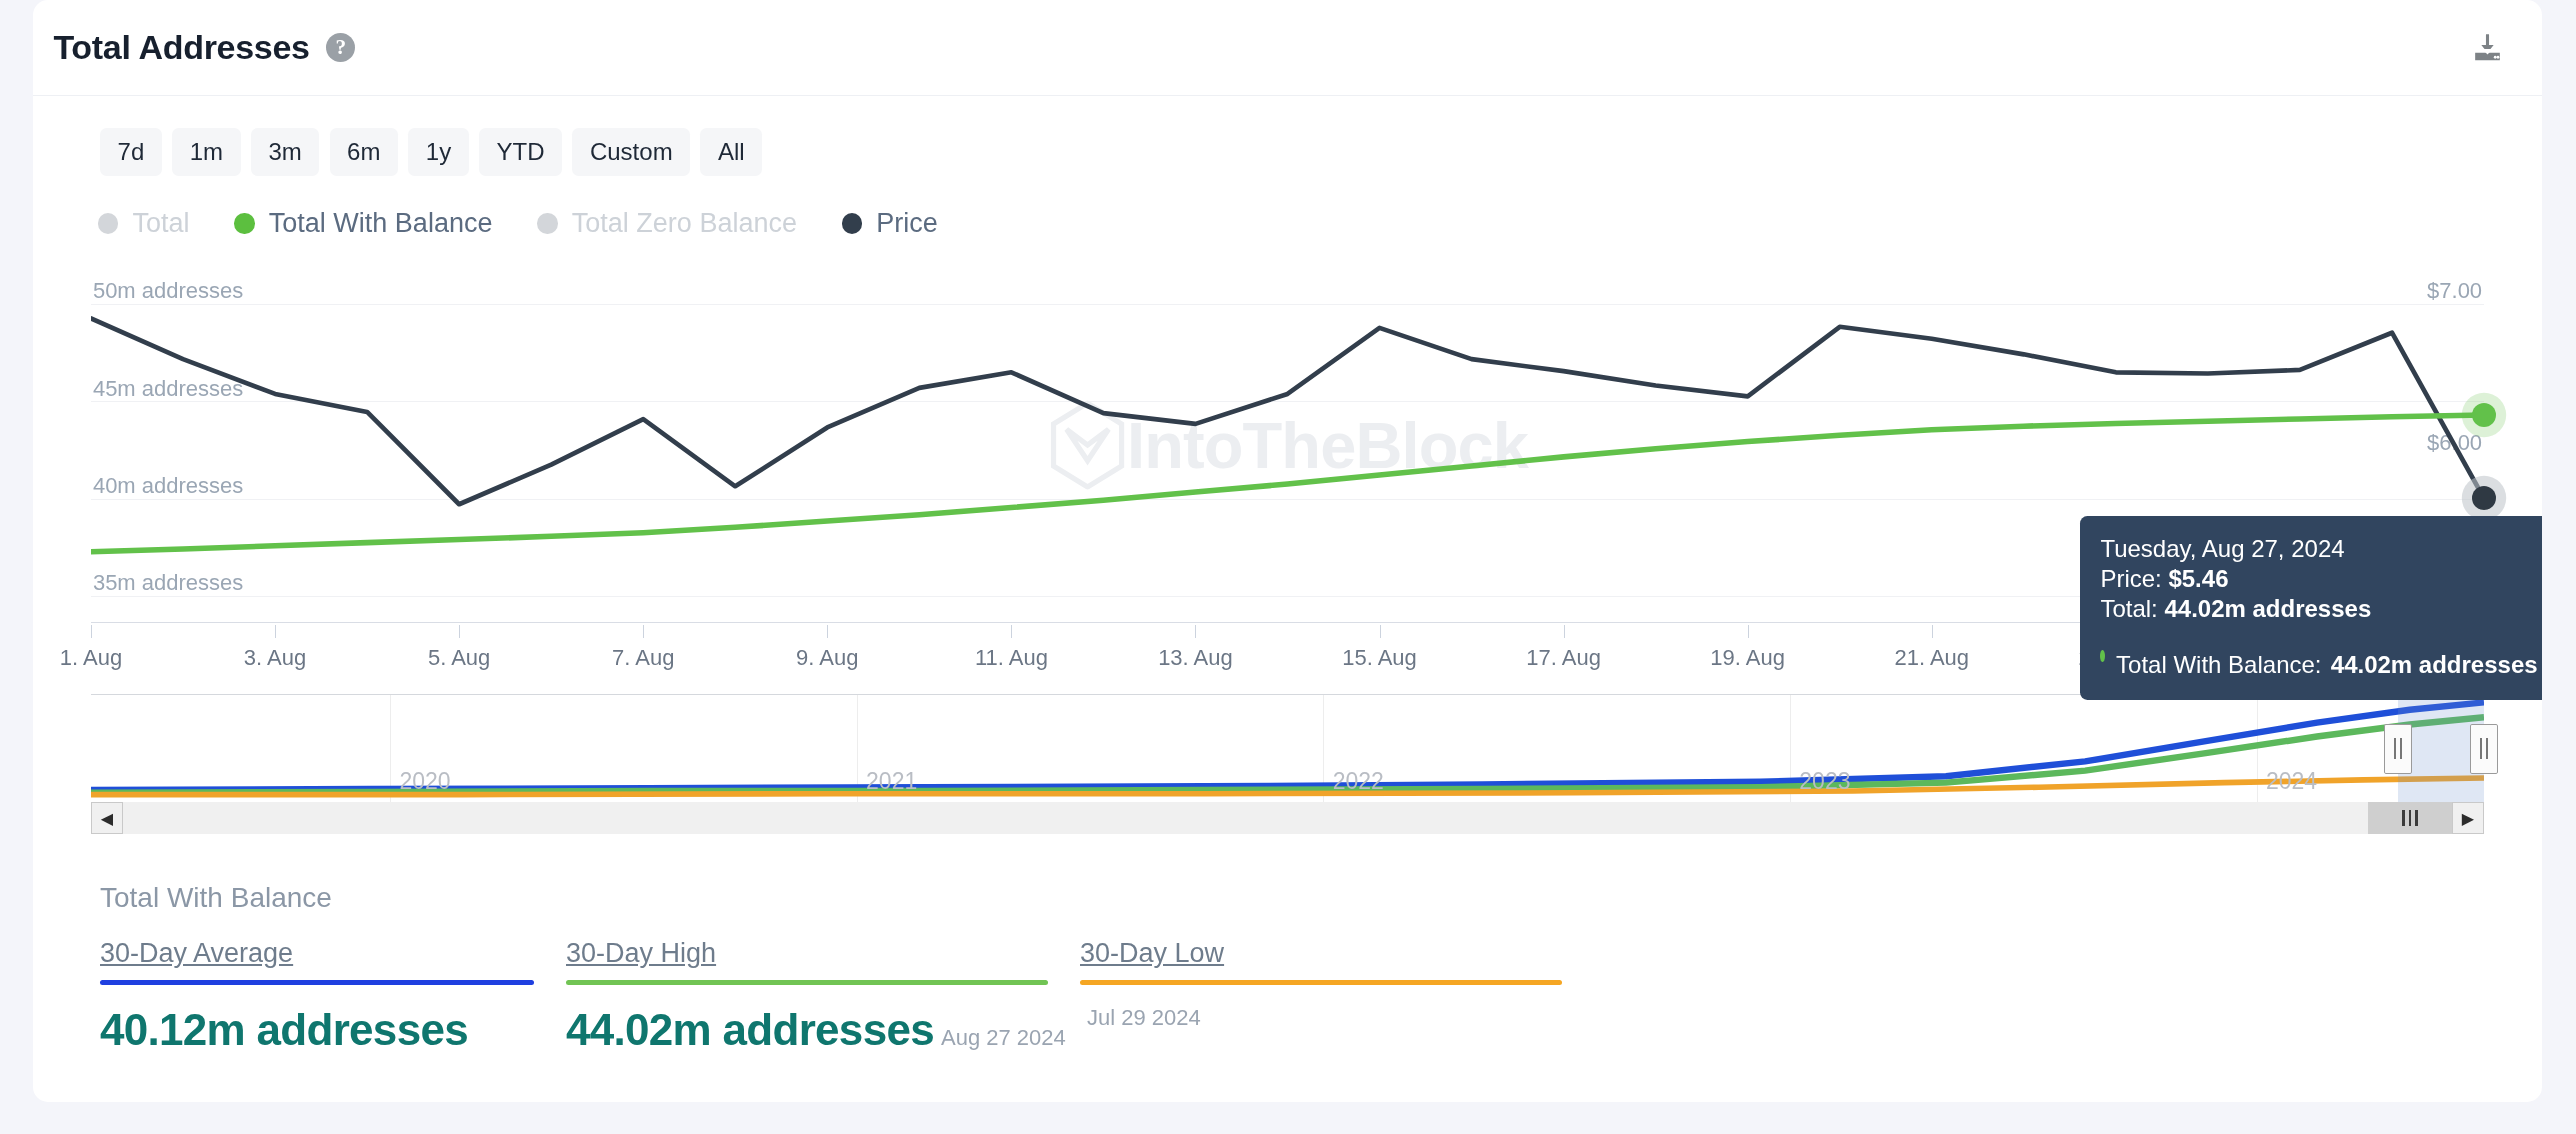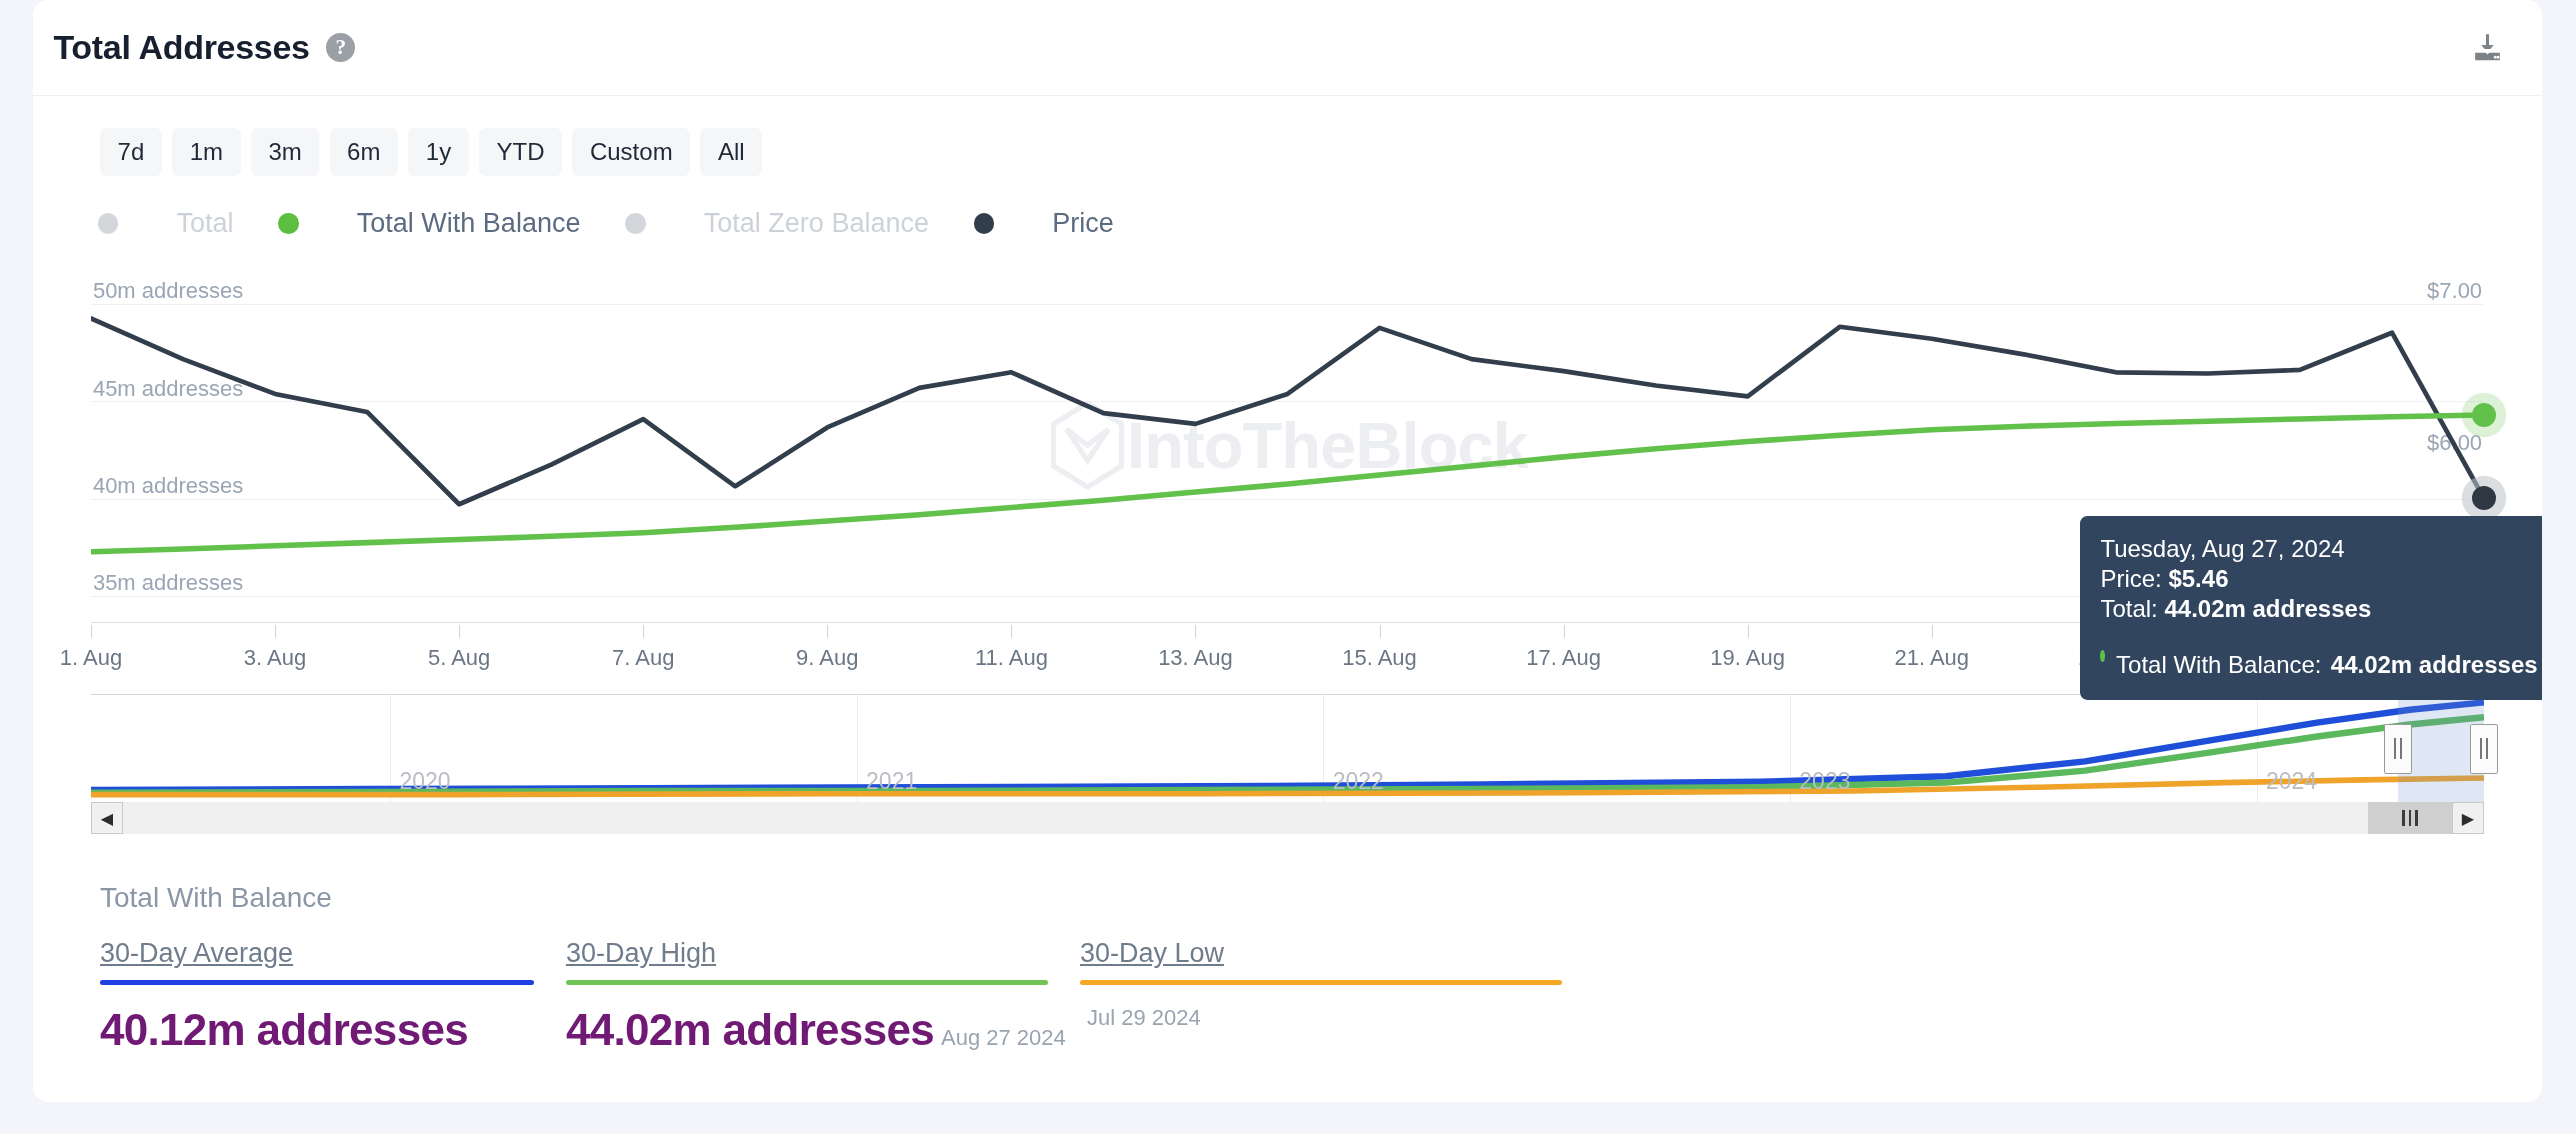--- a/index.html
+++ b/index.html
@@ -43,21 +43,21 @@
     display: flex; gap: 10.2px; margin: 32px 0 0 67px;
   }
   .range-btn {
     background: #f5f6f8; border-radius: 6.5px;
     height: 48px; padding: 0 17.6px;
     display: flex; align-items: center; justify-content: center;
     font-size: 24px; color: #1f2937;
   }
   
   .legend-row { display: flex; align-items: center; gap: 0; margin: 32px 0 0 65px; }
-  .legend-item { display: flex; align-items: center; margin-right: 45px; gap: 44px; }
+  .legend-item { display: flex; align-items: center; margin-right: 45px; }
   .legend-dot { width: 20.4px; height: 20.4px; border-radius: 50%; margin-right: 14px; }
   .legend-label { font-size: 27px; }
   .legend-item.off .legend-label { color: #cdd2d8; }
   .legend-item.on .legend-label { color: #5b6b80; }
   
   .chart-area {
     position: relative;
     margin: 41px 0 0 0;
     height: 399px;
   }
@@ -145,21 +145,21 @@
   }
   .sb-thumb i { display: block; width: 2.8px; height: 16px; background: #3b3b3b; }
   
   .stats { margin: 48px 0 0 67px; }
   .stats-caption { font-size: 28px; color: #8b97a6; }
   .stats-row { display: flex; margin-top: 24px; }
   .stat { margin-right: 32px; }
   .stat-label { font-size: 27px; color: #6e7c8c; margin-bottom: 11px; text-decoration: underline; }
   .stat-rule { height: 4.6px; border-radius: 2.8px; margin-bottom: 20.4px; }
   .stat-value-row { display: flex; align-items: baseline; }
-  .stat-value { font-size: 44px; font-weight: 700; color: #701a75; letter-spacing: -0.7px; white-space: nowrap; }
+  .stat-value { font-size: 44px; font-weight: 700; color: #0f766e; letter-spacing: -0.7px; white-space: nowrap; }
   .stat-date { font-size: 22px; color: #9aa4b1; margin-left: 7px; white-space: nowrap; }
 </style>
 </head>
 <body>
 
 <div class="card">
 
   <div class="card-header">
     <div class="title-wrap">
       <span class="card-title">Total Addresses</span>

